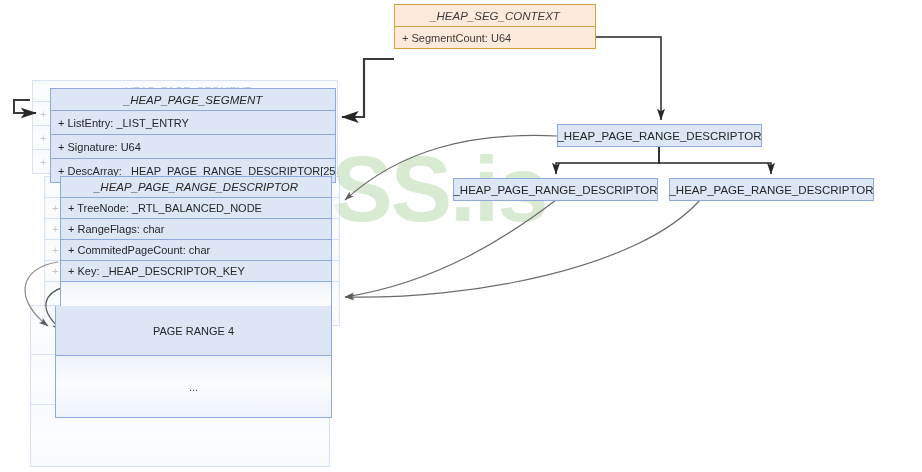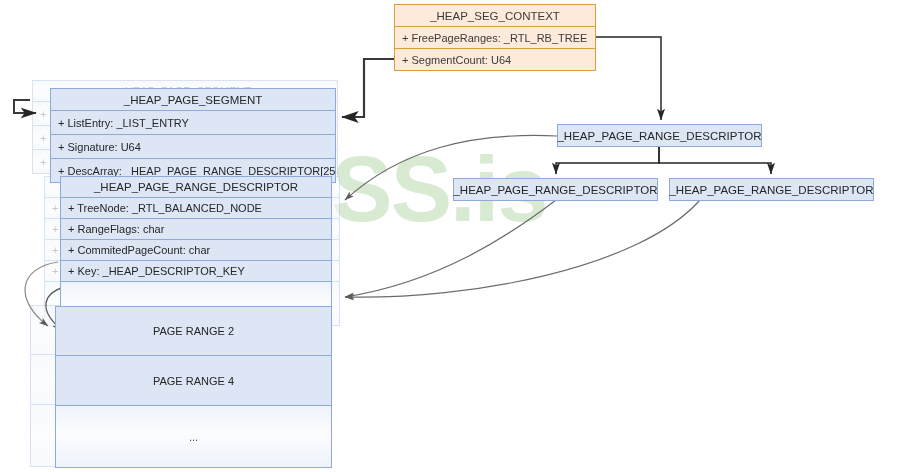--- a/index.html
+++ b/index.html
@@ -28,21 +28,21 @@
     box-sizing:border-box;
     border:1px solid #8ea9db;
     border-top:none;
     background:#dce6f5;
     font-size:11px;color:#262626;
     display:flex;align-items:center;
     padding:0 7px;
     white-space:nowrap;overflow:hidden;
   }
   .uml .row.first{border-top:1px solid #8ea9db;}
-  .uml .row.title{justify-content:center;font-size:11.5px;}
+  .uml .row.title{justify-content:center;font-size:11.5px;font-style:italic;}
   .uml .row.center{justify-content:center;}
   .uml .row.faded{
     background:linear-gradient(180deg,#eef3fb 0%,#fbfcfe 45%,#eef3fb 100%);
     color:#4a4a4a;
   }
 
   
   .uml.orange .row{
     border-color:#d6a13a;
     background:#fdeada;
@@ -124,42 +124,40 @@
     <path d="M556,200 C510,235 440,282 345,297" fill="none" stroke="#6b6b6b" stroke-width="1.2" marker-end="url(#ah)"></path>
 
     <path d="M700,200 C640,268 470,300 345,297" fill="none" stroke="#6b6b6b" stroke-width="1.2" marker-end="url(#ah)"></path>
 
     <path d="M58,262 C18,268 14,300 48,326" fill="none" stroke="#8a8a8a" stroke-width="1.2" marker-end="url(#ah)"></path>
     <path d="M72,285 C38,292 40,312 62,330" fill="none" stroke="#5c5c5c" stroke-width="1.3" marker-end="url(#ah)"></path>
   </svg>
 
   <div class="uml orange" style="left:394px;top:4px;width:202px;">
     <div class="row first title" style="height:23px;">_HEAP_SEG_CONTEXT</div>
-    <div class="row" style="height:22px;">+ FreePageRanges: _RTL_RB_TREE</div>
     <div class="row" style="height:22px;">+ SegmentCount: U64</div>
   </div>
 
   <div class="uml" style="left:50px;top:88px;width:286px;">
     <div class="row first title" style="height:23px;">_HEAP_PAGE_SEGMENT</div>
     <div class="row" style="height:24px;">+ ListEntry: _LIST_ENTRY</div>
     <div class="row" style="height:24px;">+ Signature: U64</div>
     <div class="row" style="height:24px;">+ DescArray: _HEAP_PAGE_RANGE_DESCRIPTOR[256]</div>
   </div>
 
   <div class="uml" style="left:60px;top:176px;width:272px;">
     <div class="row first title" style="height:22px;">_HEAP_PAGE_RANGE_DESCRIPTOR</div>
     <div class="row" style="height:21px;">+ TreeNode: _RTL_BALANCED_NODE</div>
     <div class="row" style="height:21px;">+ RangeFlags: char</div>
     <div class="row" style="height:21px;">+ CommitedPageCount: char</div>
     <div class="row" style="height:21px;">+ Key: _HEAP_DESCRIPTOR_KEY</div>
     <div class="row faded center" style="height:44px;">...</div>
   </div>
 
   <div class="uml" style="left:55px;top:306px;width:277px;">
-    <div class="row first center" style="height:50px;">PAGE RANGE 2</div>
     <div class="row center" style="height:50px;">PAGE RANGE 4</div>
     <div class="row faded center" style="height:62px;">...</div>
   </div>
 
   <div class="node" style="left:557px;top:124px;width:205px;height:23px;">_HEAP_PAGE_RANGE_DESCRIPTOR</div>
 
   <div class="node" style="left:453px;top:178px;width:205px;height:23px;">_HEAP_PAGE_RANGE_DESCRIPTOR</div>
 
   <div class="node" style="left:669px;top:178px;width:205px;height:23px;">_HEAP_PAGE_RANGE_DESCRIPTOR</div>
 

